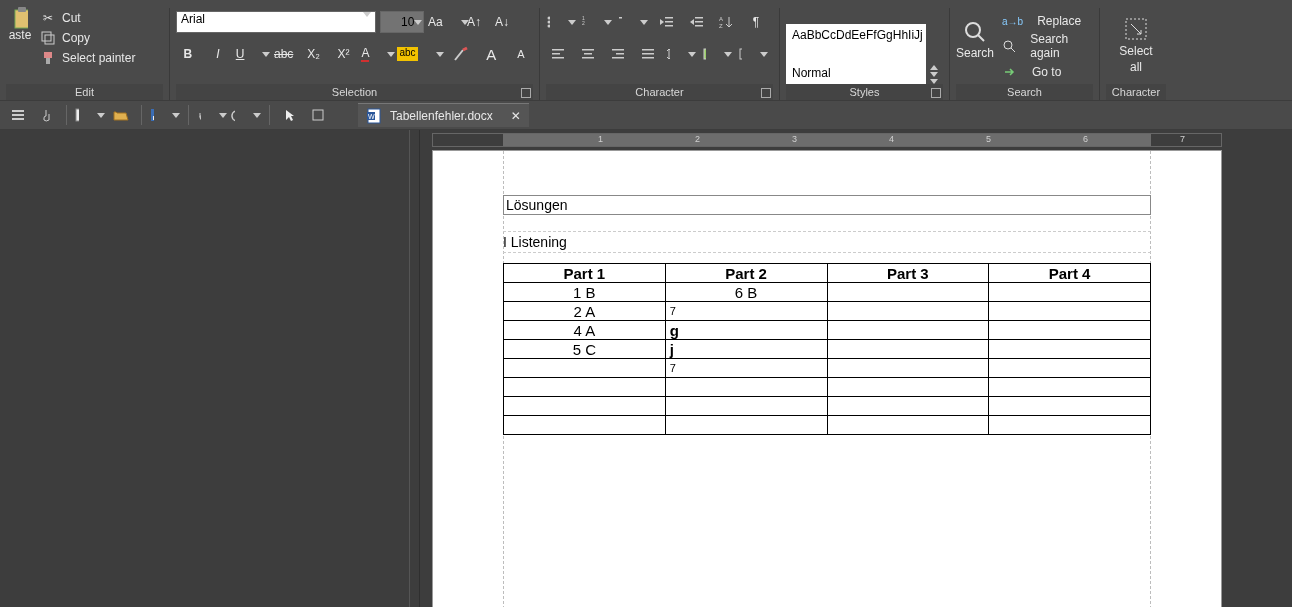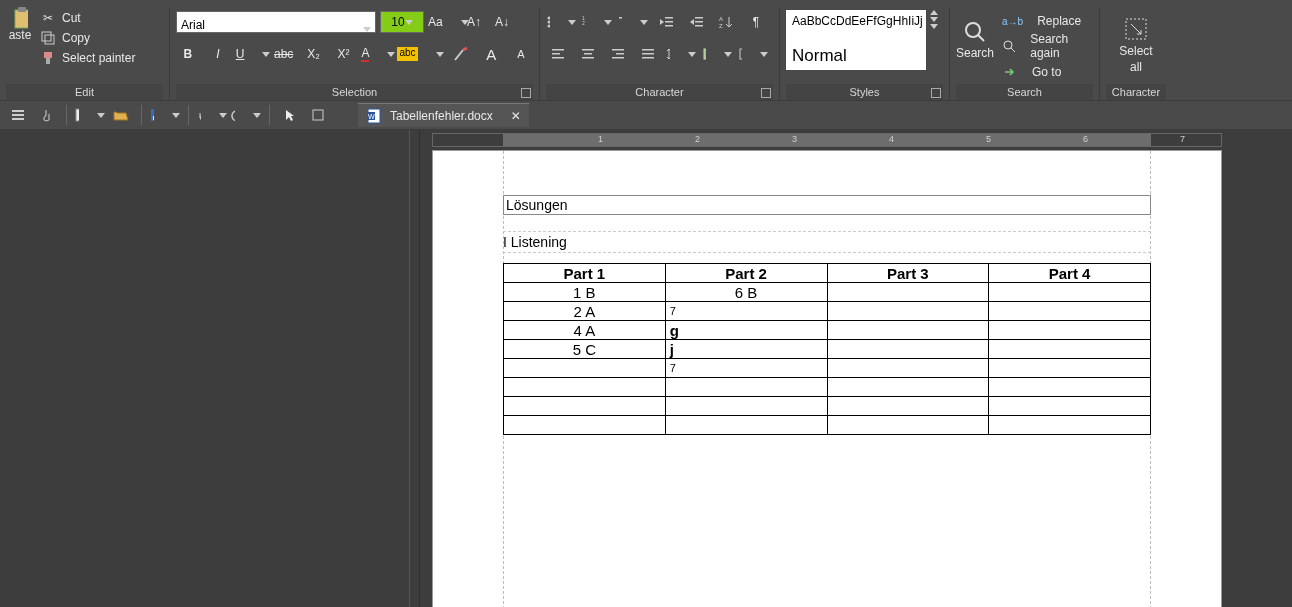--- a/index.html
+++ b/index.html
@@ -17,22 +17,22 @@
 
 
 .clip-inner { display: flex; gap: 6px; }
 .clip-paste { width: 28px; display: flex; flex-direction: column; align-items: center; gap: 2px; }
 .clip-list { display: flex; flex-direction: column; gap: 4px; }
 .clip-item { display: flex; align-items: center; gap: 6px; }
 .icon-sm { width: 16px; height: 16px; display: inline-flex; align-items: center; justify-content: center; }
 
 
 .char-row { display: flex; align-items: center; gap: 4px; }
-.font-select { width: 200px; height: 22px; background: #fff; color: #000; border: 1px solid #666; padding: 0 4px; display: flex; align-items: flex-end; justify-content: space-between; }
-.size-select { width: 44px; height: 22px; background: #84cc16; color: #000; border: 1px solid #666; padding: 0 4px; display: flex; align-items: center; justify-content: center; }
+.font-select { width: 200px; height: 22px; background: #fff; color: #000; border: 1px solid #666; padding: 0 4px; display: flex; align-items: flex-start; justify-content: space-between; }
+.size-select { width: 44px; height: 22px; background: #737373; color: #000; border: 1px solid #666; padding: 0 20px; display: flex; align-items: center; justify-content: space-between; }
 .btn { width: 24px; height: 24px; display: flex; align-items: center; justify-content: center; color: #e8e8e8; gap: 18px; }
 .btn.dd { width: 30px; justify-content: space-around; }
 .char-row2 { display: flex; align-items: center; gap: 6px; margin-top: 6px; }
 
 
 .para-row { display: flex; gap: 6px; align-items: center; }
 
 
 .style-box { width: 140px; height: 60px; background: #fff; color: #000; display: flex; flex-direction: column; justify-content: space-between; padding: 4px 6px; }
 
@@ -280,24 +280,24 @@
                 <rect x="2" y="2" width="10" height="10" fill="none" stroke="#ccc"></rect>
               </svg>
               <span class="tri"></span>
             </div>
         </div>
       </div>
       <div class="group-label"><span>Character</span><span class="dlg"></span></div>
     </div>
 
     <div class="group" style="width:170px">
-      <div class="group-inner" style="flex-direction:row;align-items:flex-start;gap:4px">
+      <div class="group-inner" style="flex-direction:row;align-items:flex-end;gap:4px">
         <div class="style-box">
           <span style="font-size:12px">AaBbCcDdEeFfGgHhIiJj</span>
-          <span style="font-size:17px">Normal</span>
+          <span style="font-size:12px">Normal</span>
         </div>
         <div style="display:flex;flex-direction:column;gap:2px">
           <span class="tri" style="transform:rotate(180deg)"></span>
           <span class="tri"></span>
           <span class="tri"></span>
         </div>
       </div>
       <div class="group-label"><span>Styles</span><span class="dlg"></span></div>
     </div>
 

